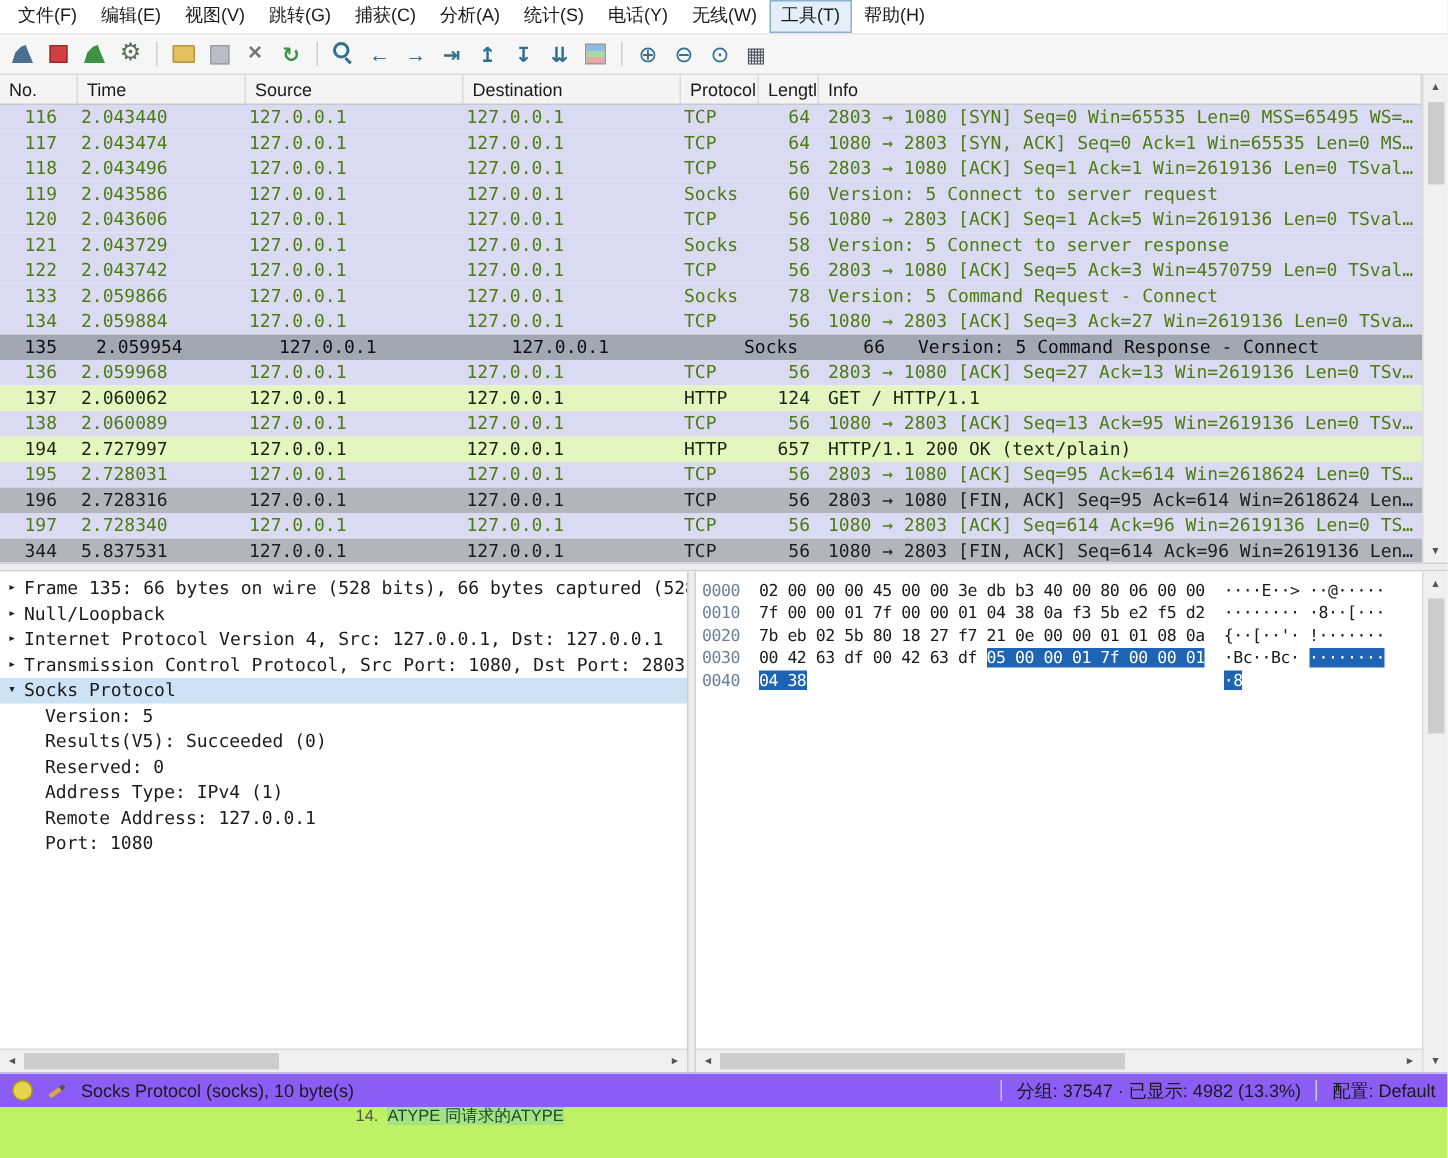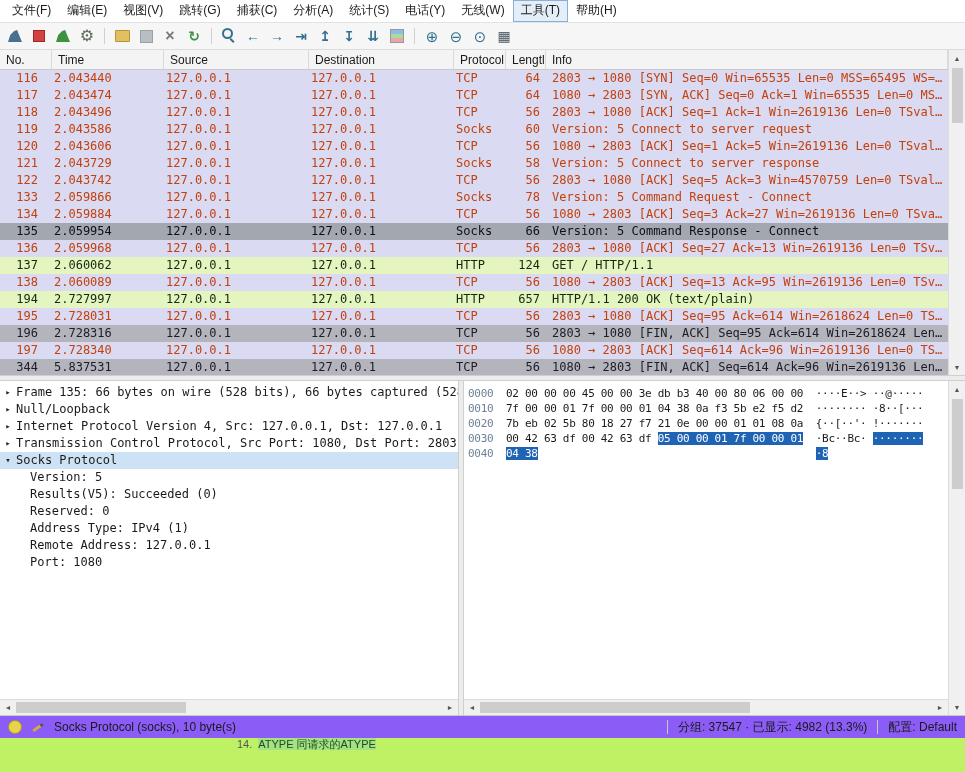--- a/index.html
+++ b/index.html
@@ -55,25 +55,25 @@
   .caret-btn::before{content:"▾";color:#444;font-size:10px;}
   .add-btn{width:20px;height:18px;border:1px solid #b0b0b0;background:#efefef;display:flex;align-items:center;justify-content:center;font-weight:bold;color:#333;flex:none;}
 
   
   .packet-area{height:325px;display:flex;background:#fff;flex:none;}
   .pl-table{flex:1;min-width:0;display:flex;flex-direction:column;justify-content:center;}
   .pl-header{height:19px;display:flex;background:#f4f4f4;border-bottom:1px solid #c9c9c9;align-items:center;flex:none;}
   .hcell{height:100%;display:flex;align-items:center;padding-left:6px;box-sizing:border-box;border-right:1px solid #dadada;overflow:hidden;white-space:nowrap;flex:none;}
   .hc-no{width:52px;} .hc-time{width:112px;} .hc-src{width:145px;} .hc-dst{width:145px;} .hc-proto{width:52px;} .hc-len{width:40px;} .hc-info{flex:1;min-width:0;}
   .pl-rows{flex:1;overflow:hidden;font-family:"DejaVu Sans Mono","Liberation Mono",monospace;font-size:12px;}
-  .prow{display:flex;height:17px;line-height:17px;color:#c2410c;}
+  .prow{display:flex;height:17px;line-height:17px;color:#4d7c0f;}
   .r-lavender{background:#dadaf2;}
   .r-green{background:#e4f5c0;color:#14280e;}
   .r-gray{background:#b4b4bc;color:#1c1c28;}
-  .r-selected{background:#a3a7b0;color:#0e0e18;}
+  .r-selected{background:#a3a7b0;color:#0e0e18;gap:10px;}
   .pc{overflow:hidden;white-space:nowrap;box-sizing:border-box;flex:none;}
   .pc-no{width:52px;text-align:right;padding-right:14px;}
   .pc-time{width:112px;padding-left:2px;}
   .pc-src{width:145px;padding-left:2px;}
   .pc-dst{width:145px;padding-left:2px;}
   .pc-proto{width:52px;padding-left:2px;}
   .pc-len{width:40px;text-align:right;padding-right:6px;}
   .pc-info{flex:1;padding-left:6px;min-width:0;}
 
   

